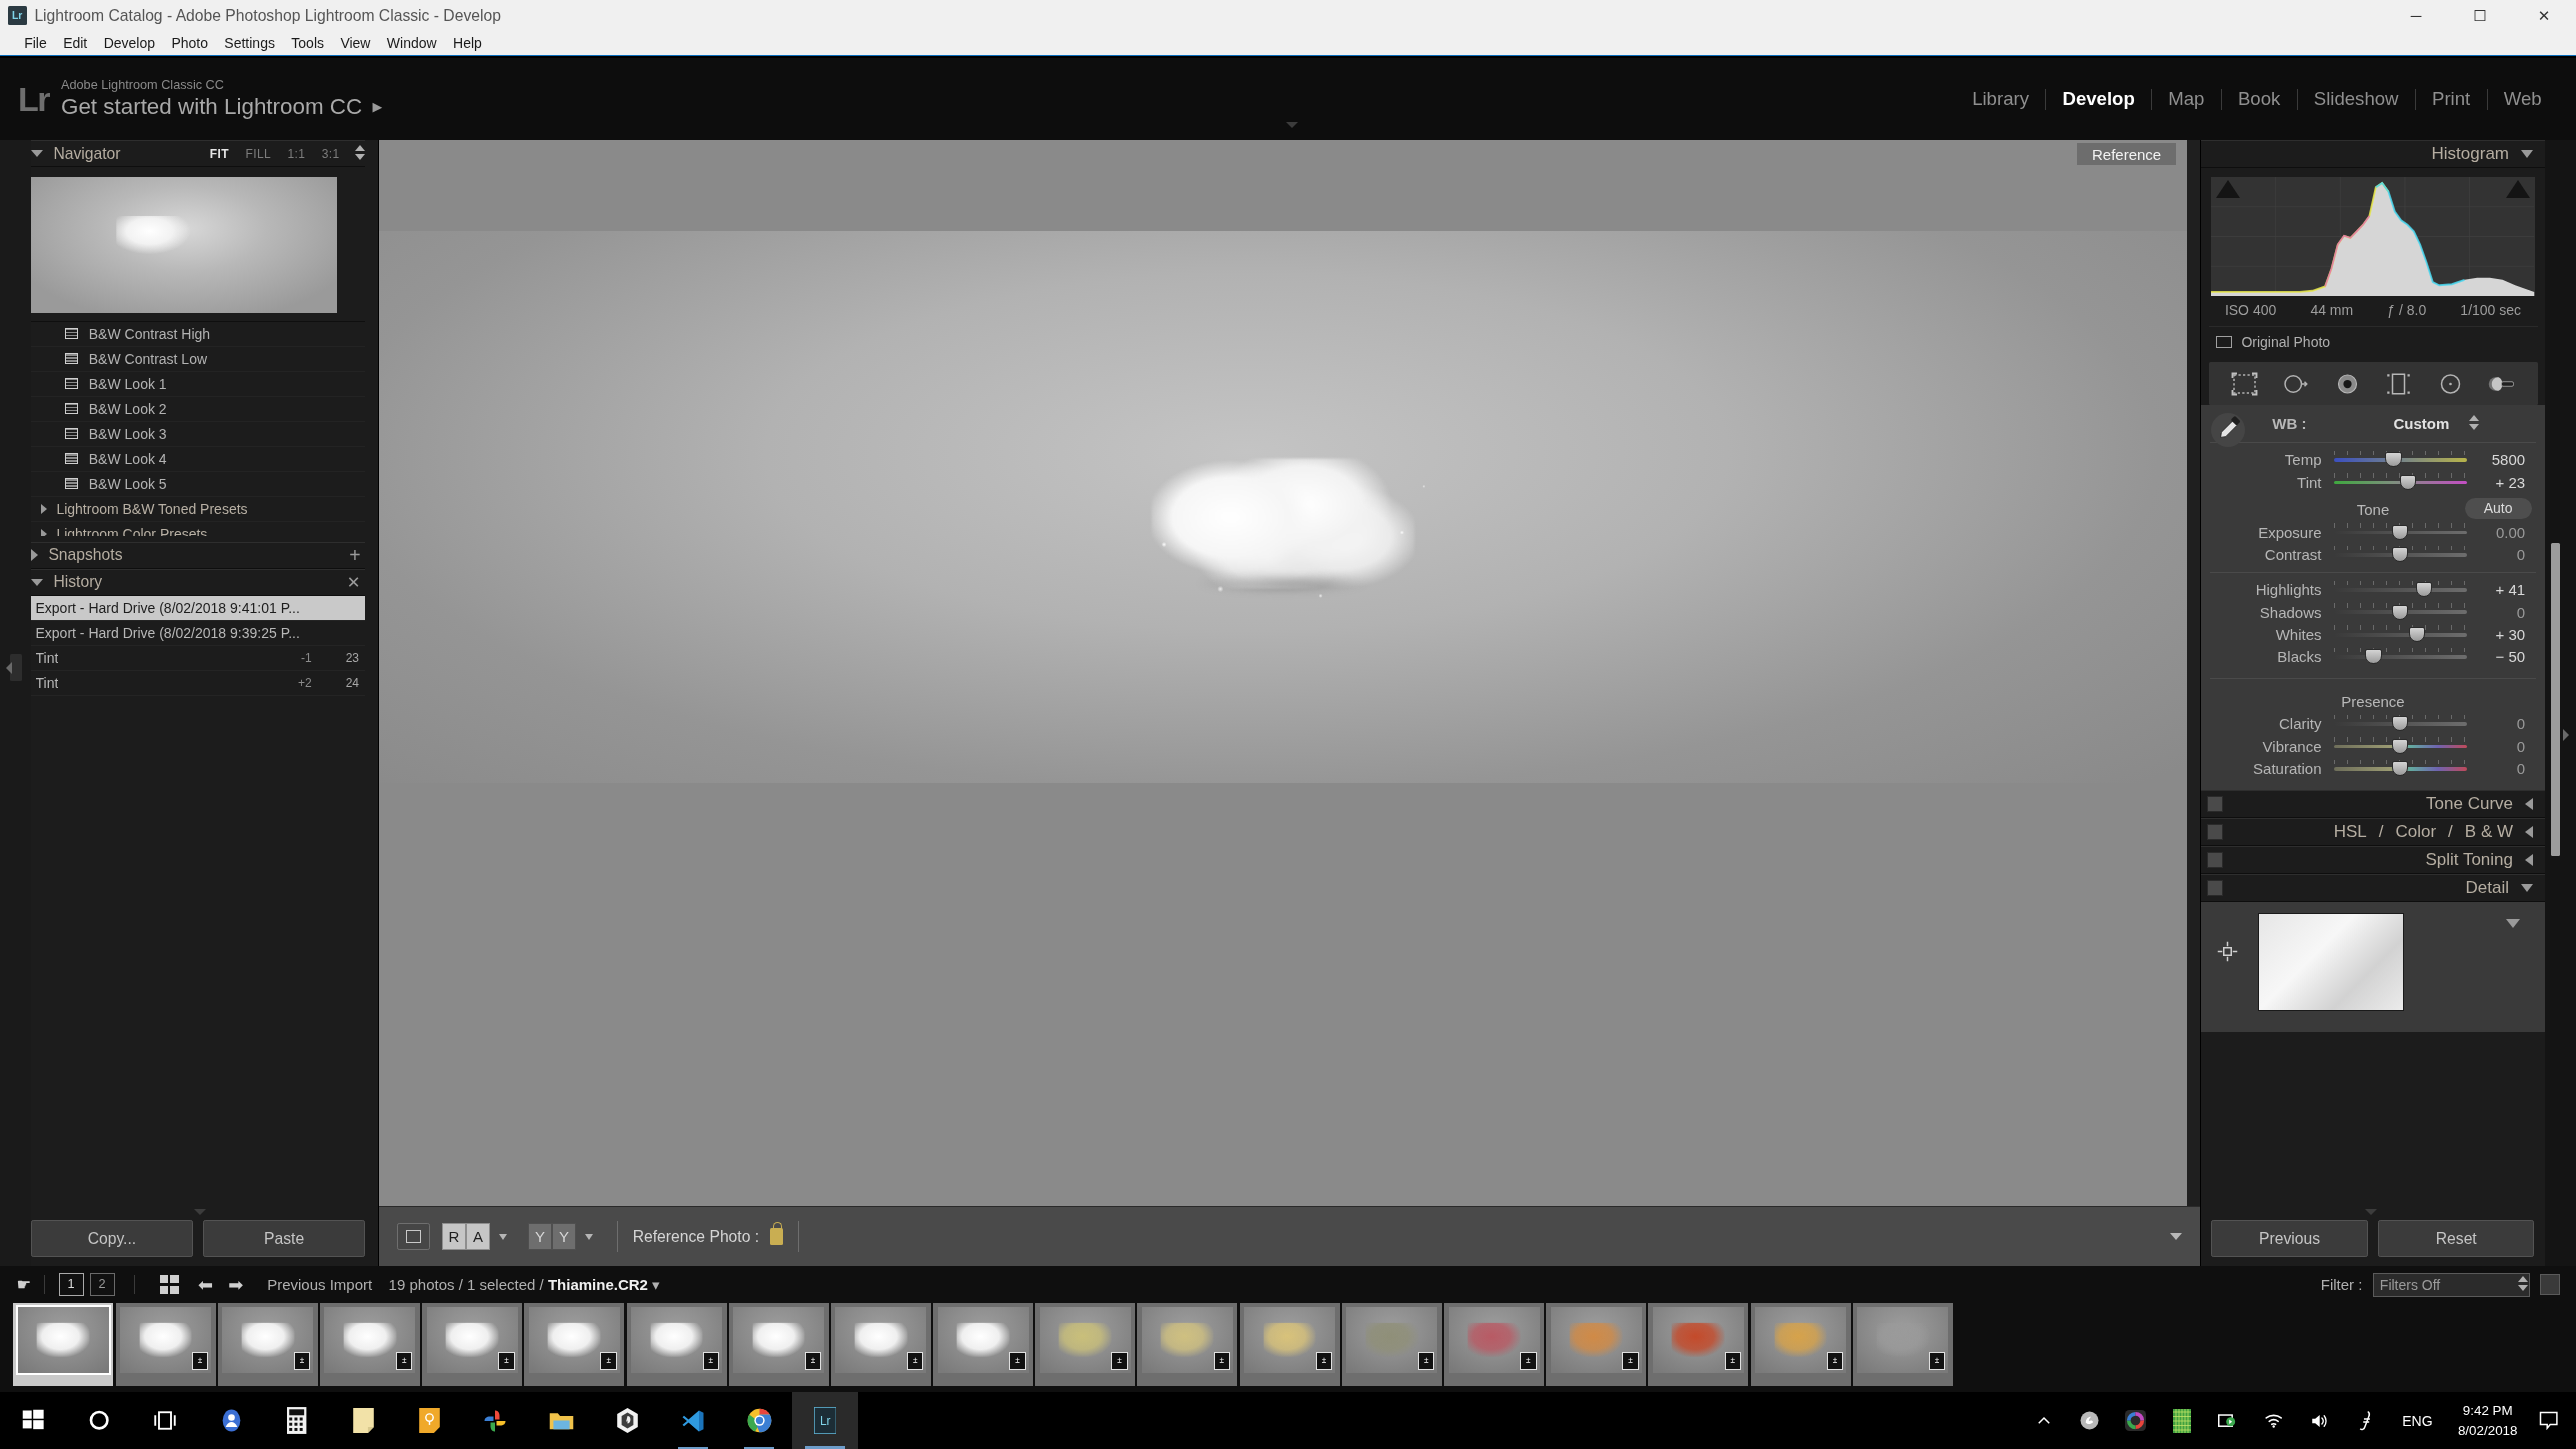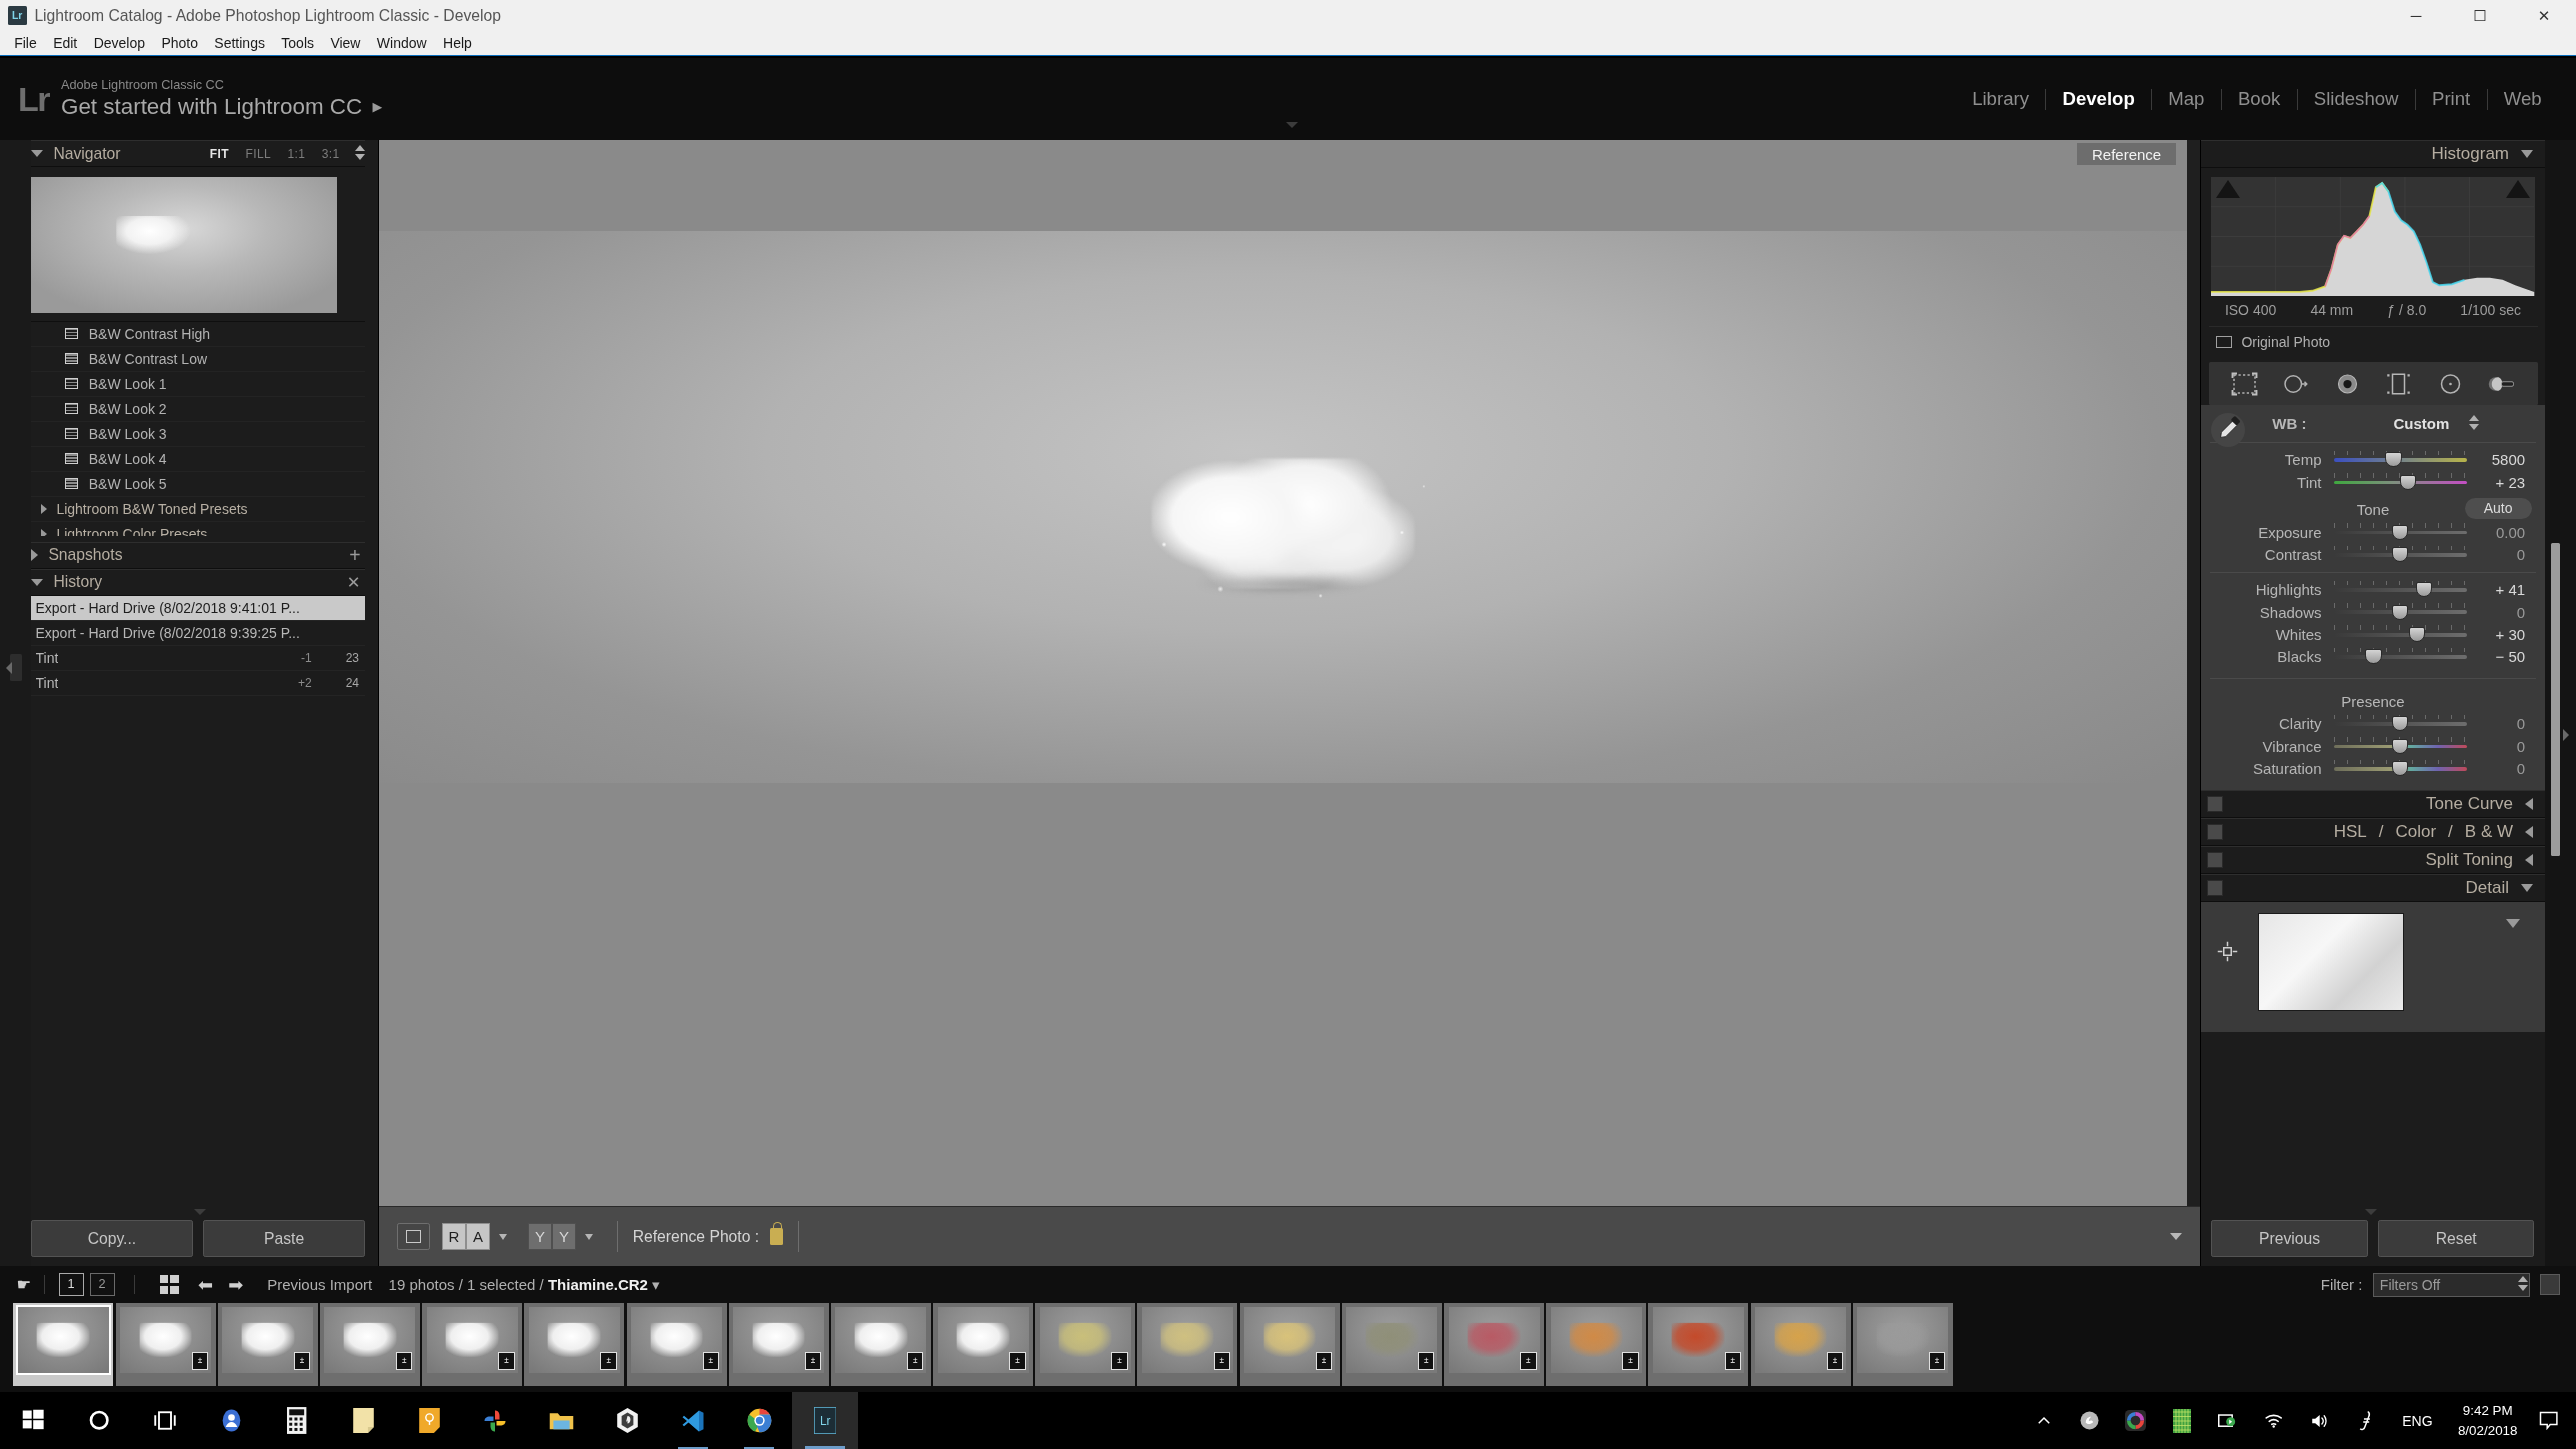--- a/index.html
+++ b/index.html
@@ -25,21 +25,21 @@
   .tb-title { font-size: 15.7px; color: #555; }
   .tb-btns { margin-left: auto; display: flex; height: 31px; }
   .tb-btn {
     width: 64px; height: 31px; display: flex; align-items: center; justify-content: center;
     color: #333; font-size: 15px;
   }
 
   
   .menubar {
     position: absolute; left: 0; top: 31px; width: 2576px; height: 25px;
-    background: #f0f0f0; display: flex; align-items: center; padding-left: 6px;
+    background: #f0f0f0; display: flex; align-items: center; padding-left: 16px;
     border-bottom: 1.5px solid #0a6ebd;
   }
   .menu-item {
     font-size: 14px; color: #1a1a1a; padding: 2.2px 8.2px; line-height: 1;
   }
 
   
   .lr {
     position: absolute; left: 0; top: 58px; width: 2576px; height: 1334px;
     background: #1a1a1a;

